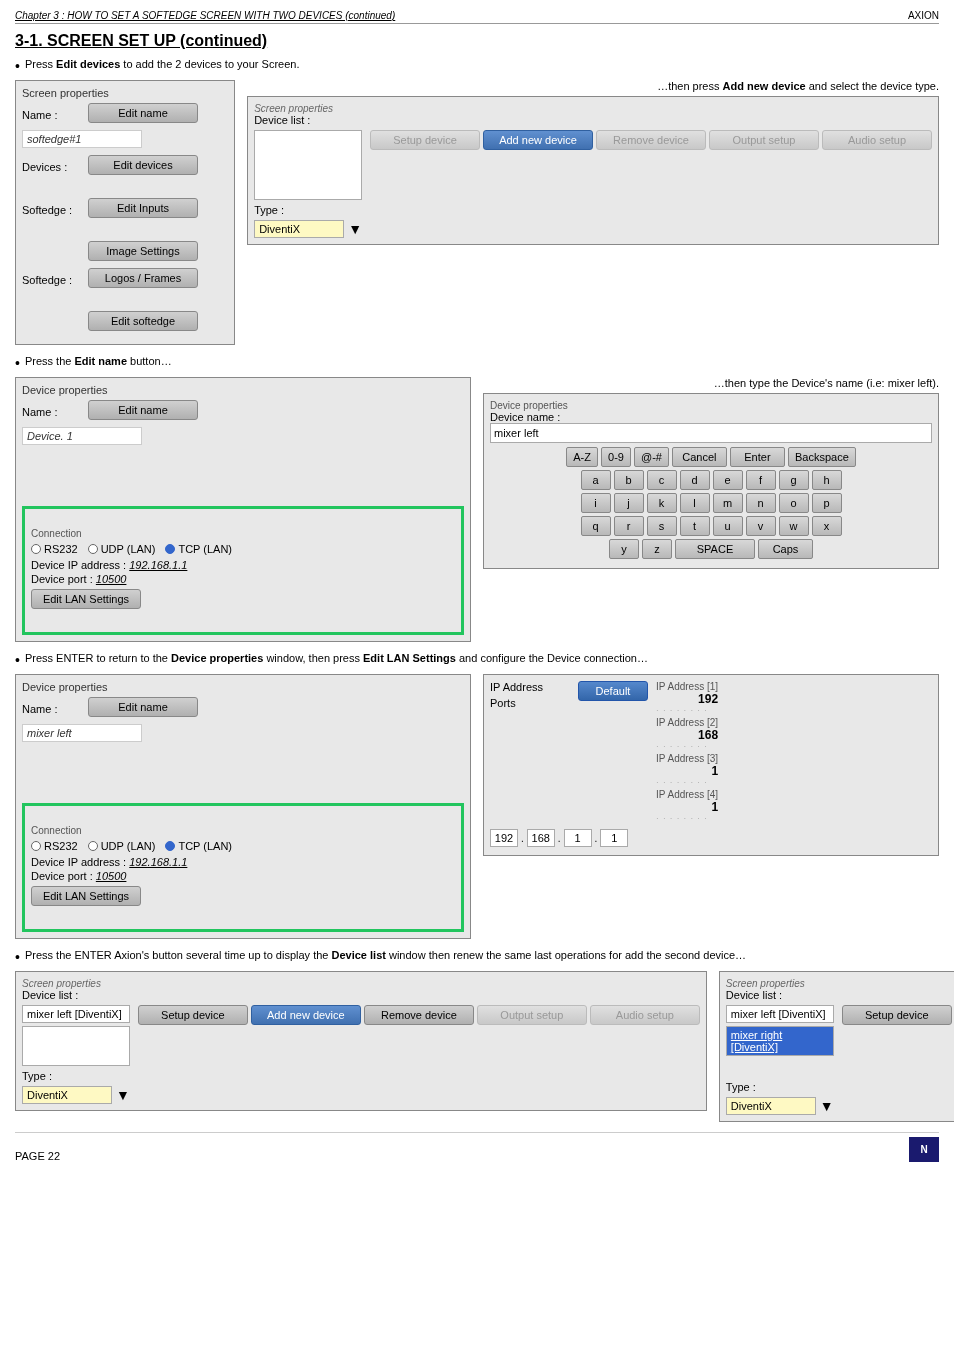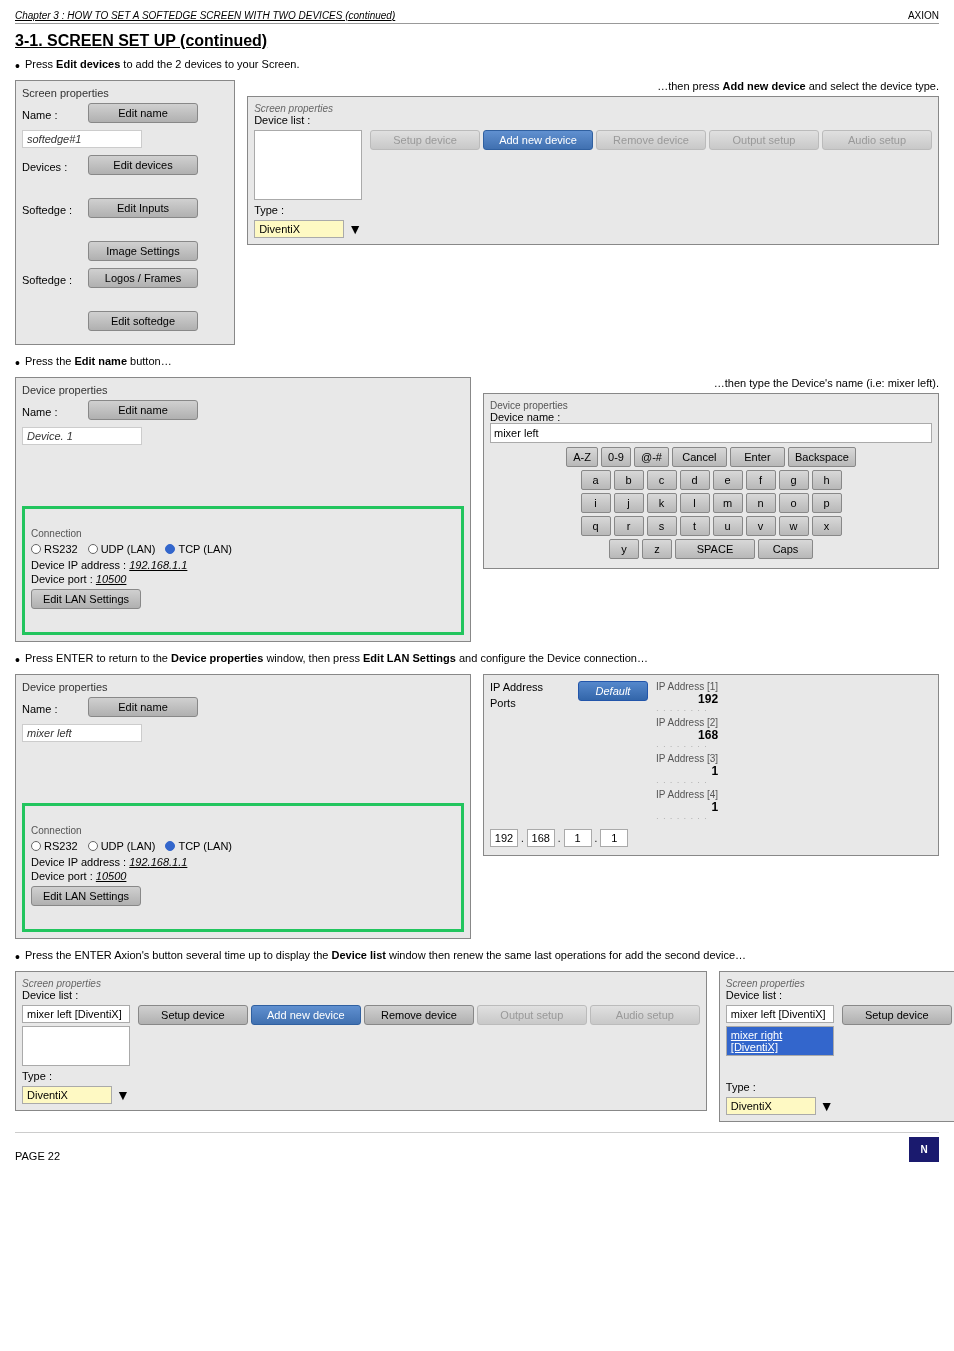--- a/index.html
+++ b/index.html
@@ -105,21 +105,20 @@
     .ip-label { min-width: 70px; }
     .ip-btn {
       background: linear-gradient(180deg, #5588cc 0%, #3366aa 100%);
       color: #fff;
       border: 1px solid #2255aa;
       border-radius: 3px;
       padding: 3px 10px;
       font-size: 11px;
       min-width: 70px;
       text-align: center;
-      font-style: italic;
     }
     .ip-field-label { color: #555; font-size: 10px; }
     .ip-input-row { display: flex; gap: 2px; margin-bottom: 2px; }
     .ip-input-box { border: 1px solid #aaa; background: #fff; width: 28px; height: 18px; text-align: center; font-size: 11px; }
     .ip-dots { border: none; font-size: 10px; padding: 0 1px; display: flex; align-items: center; }
     .device-list-panel {
       border: 1px solid #888;
       background: #e8e8e8;
       padding: 6px;
       min-width: 220px;

